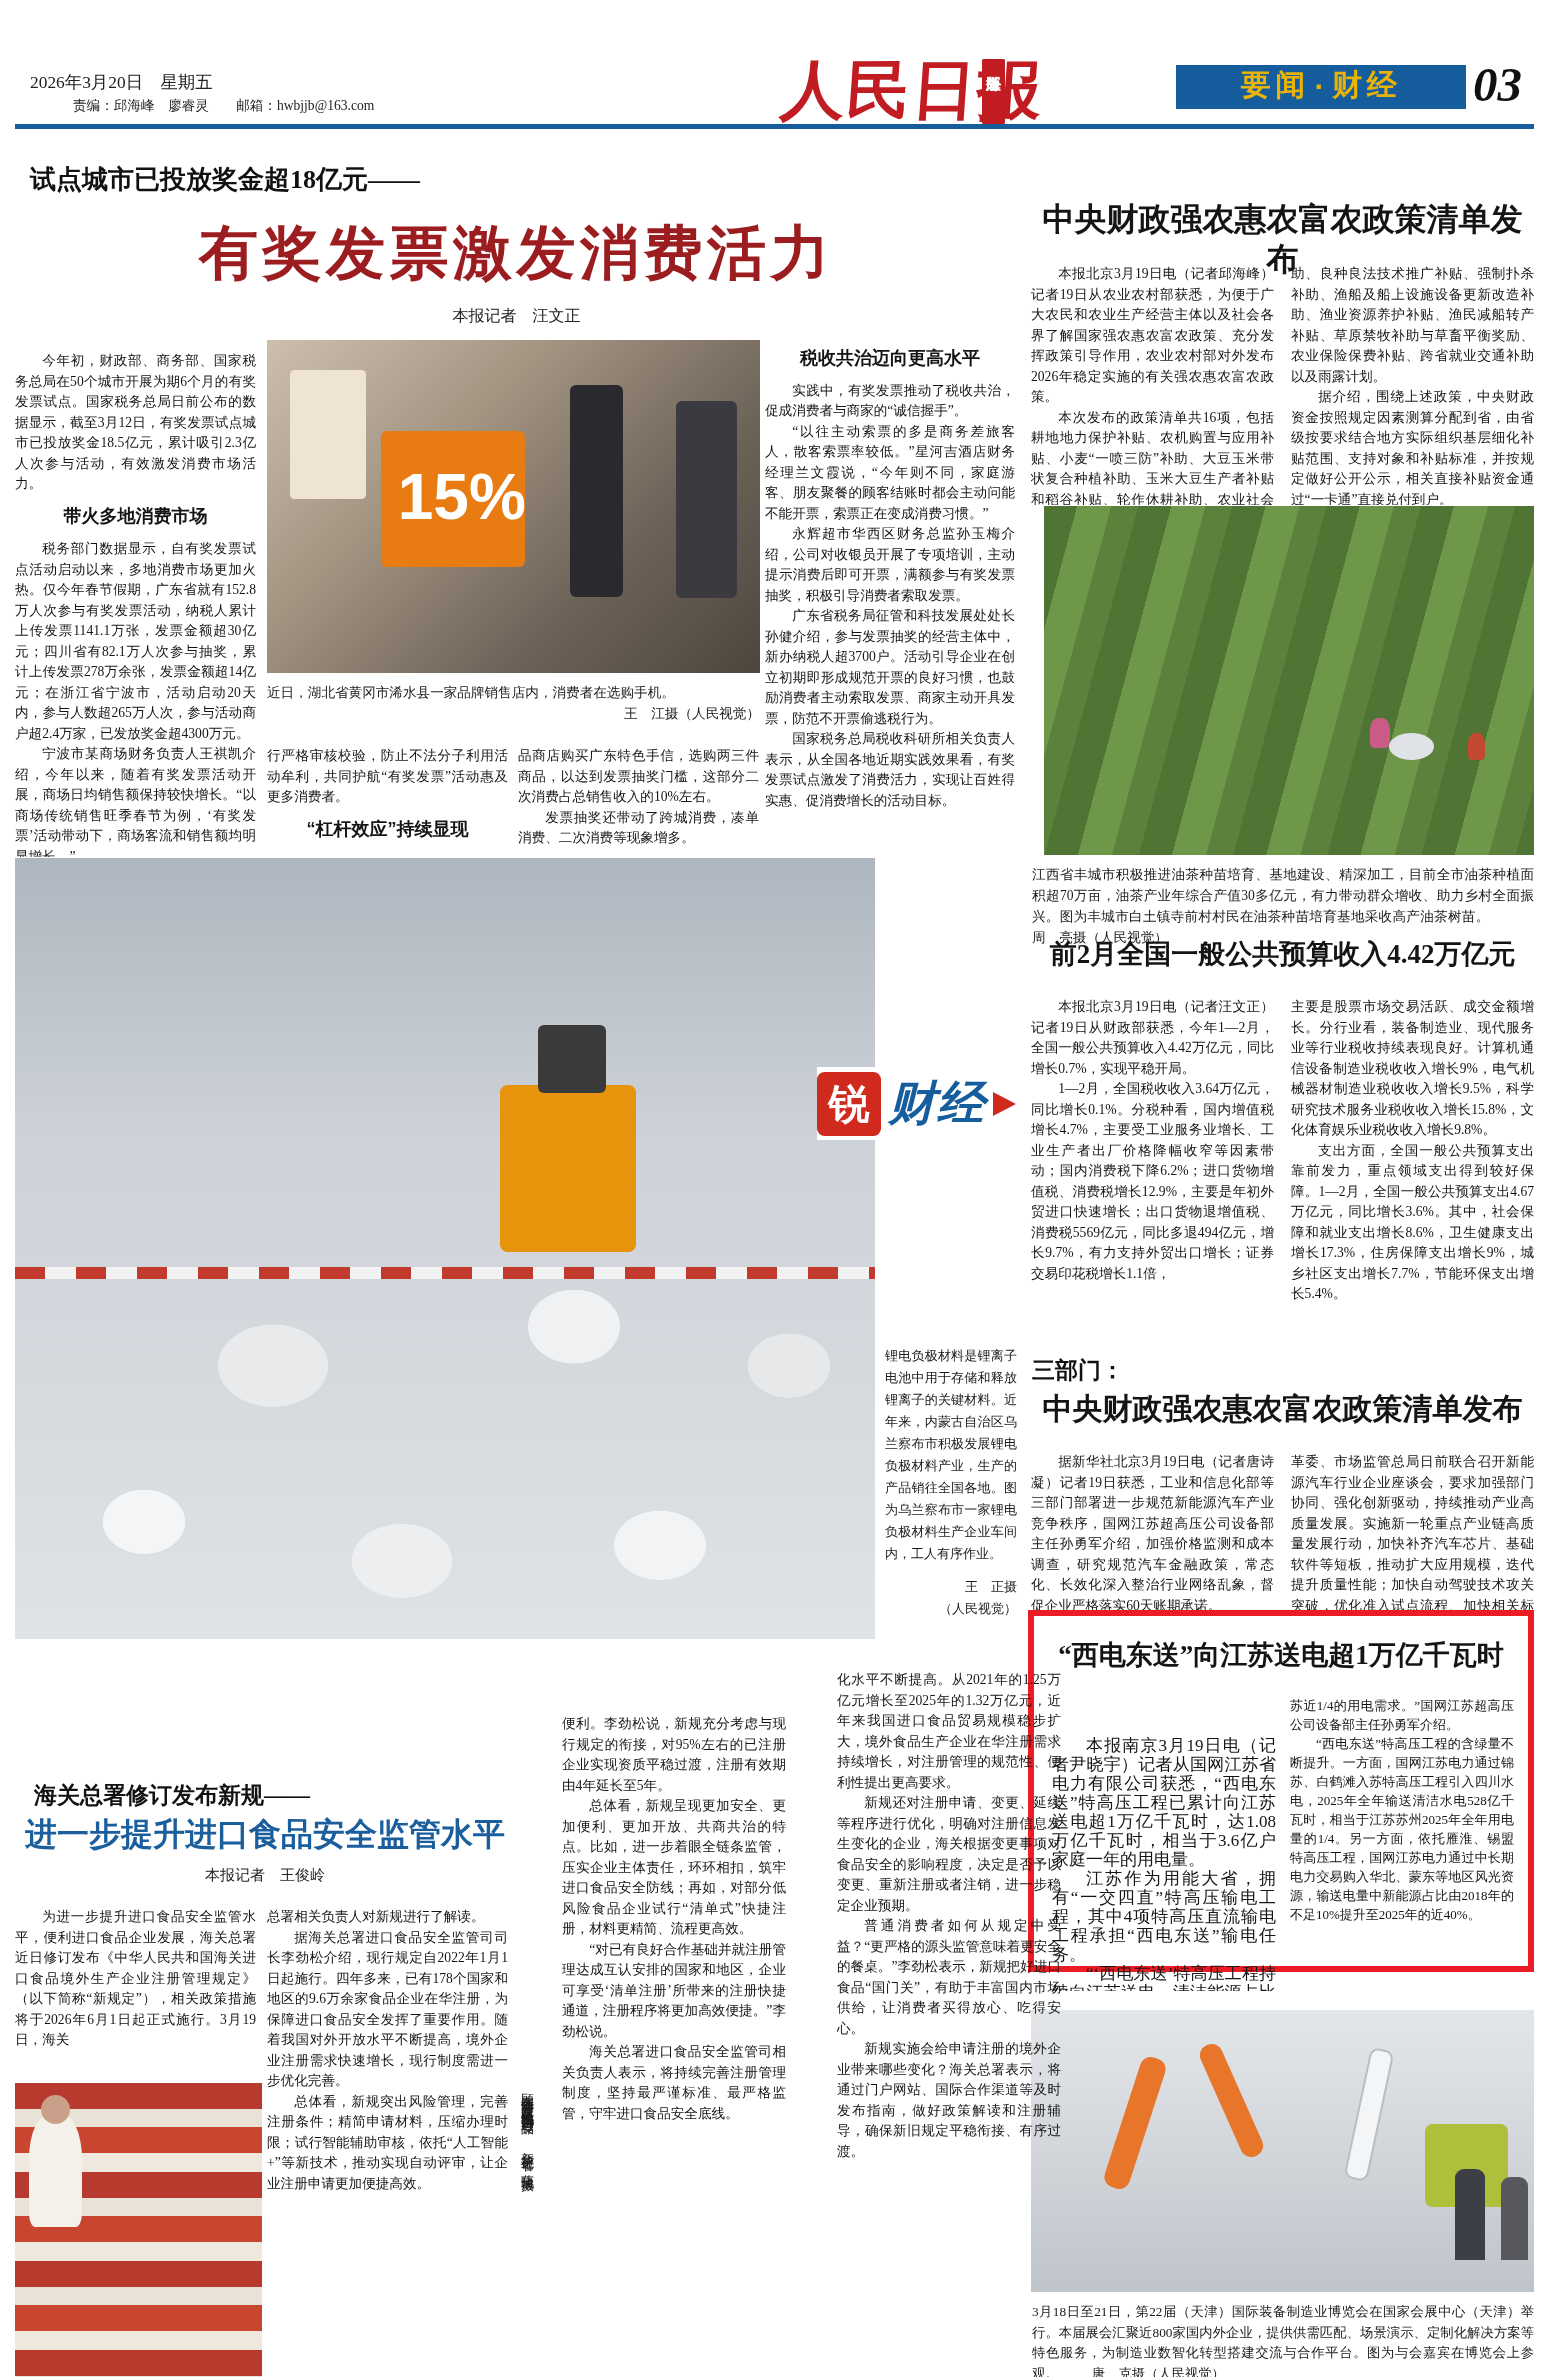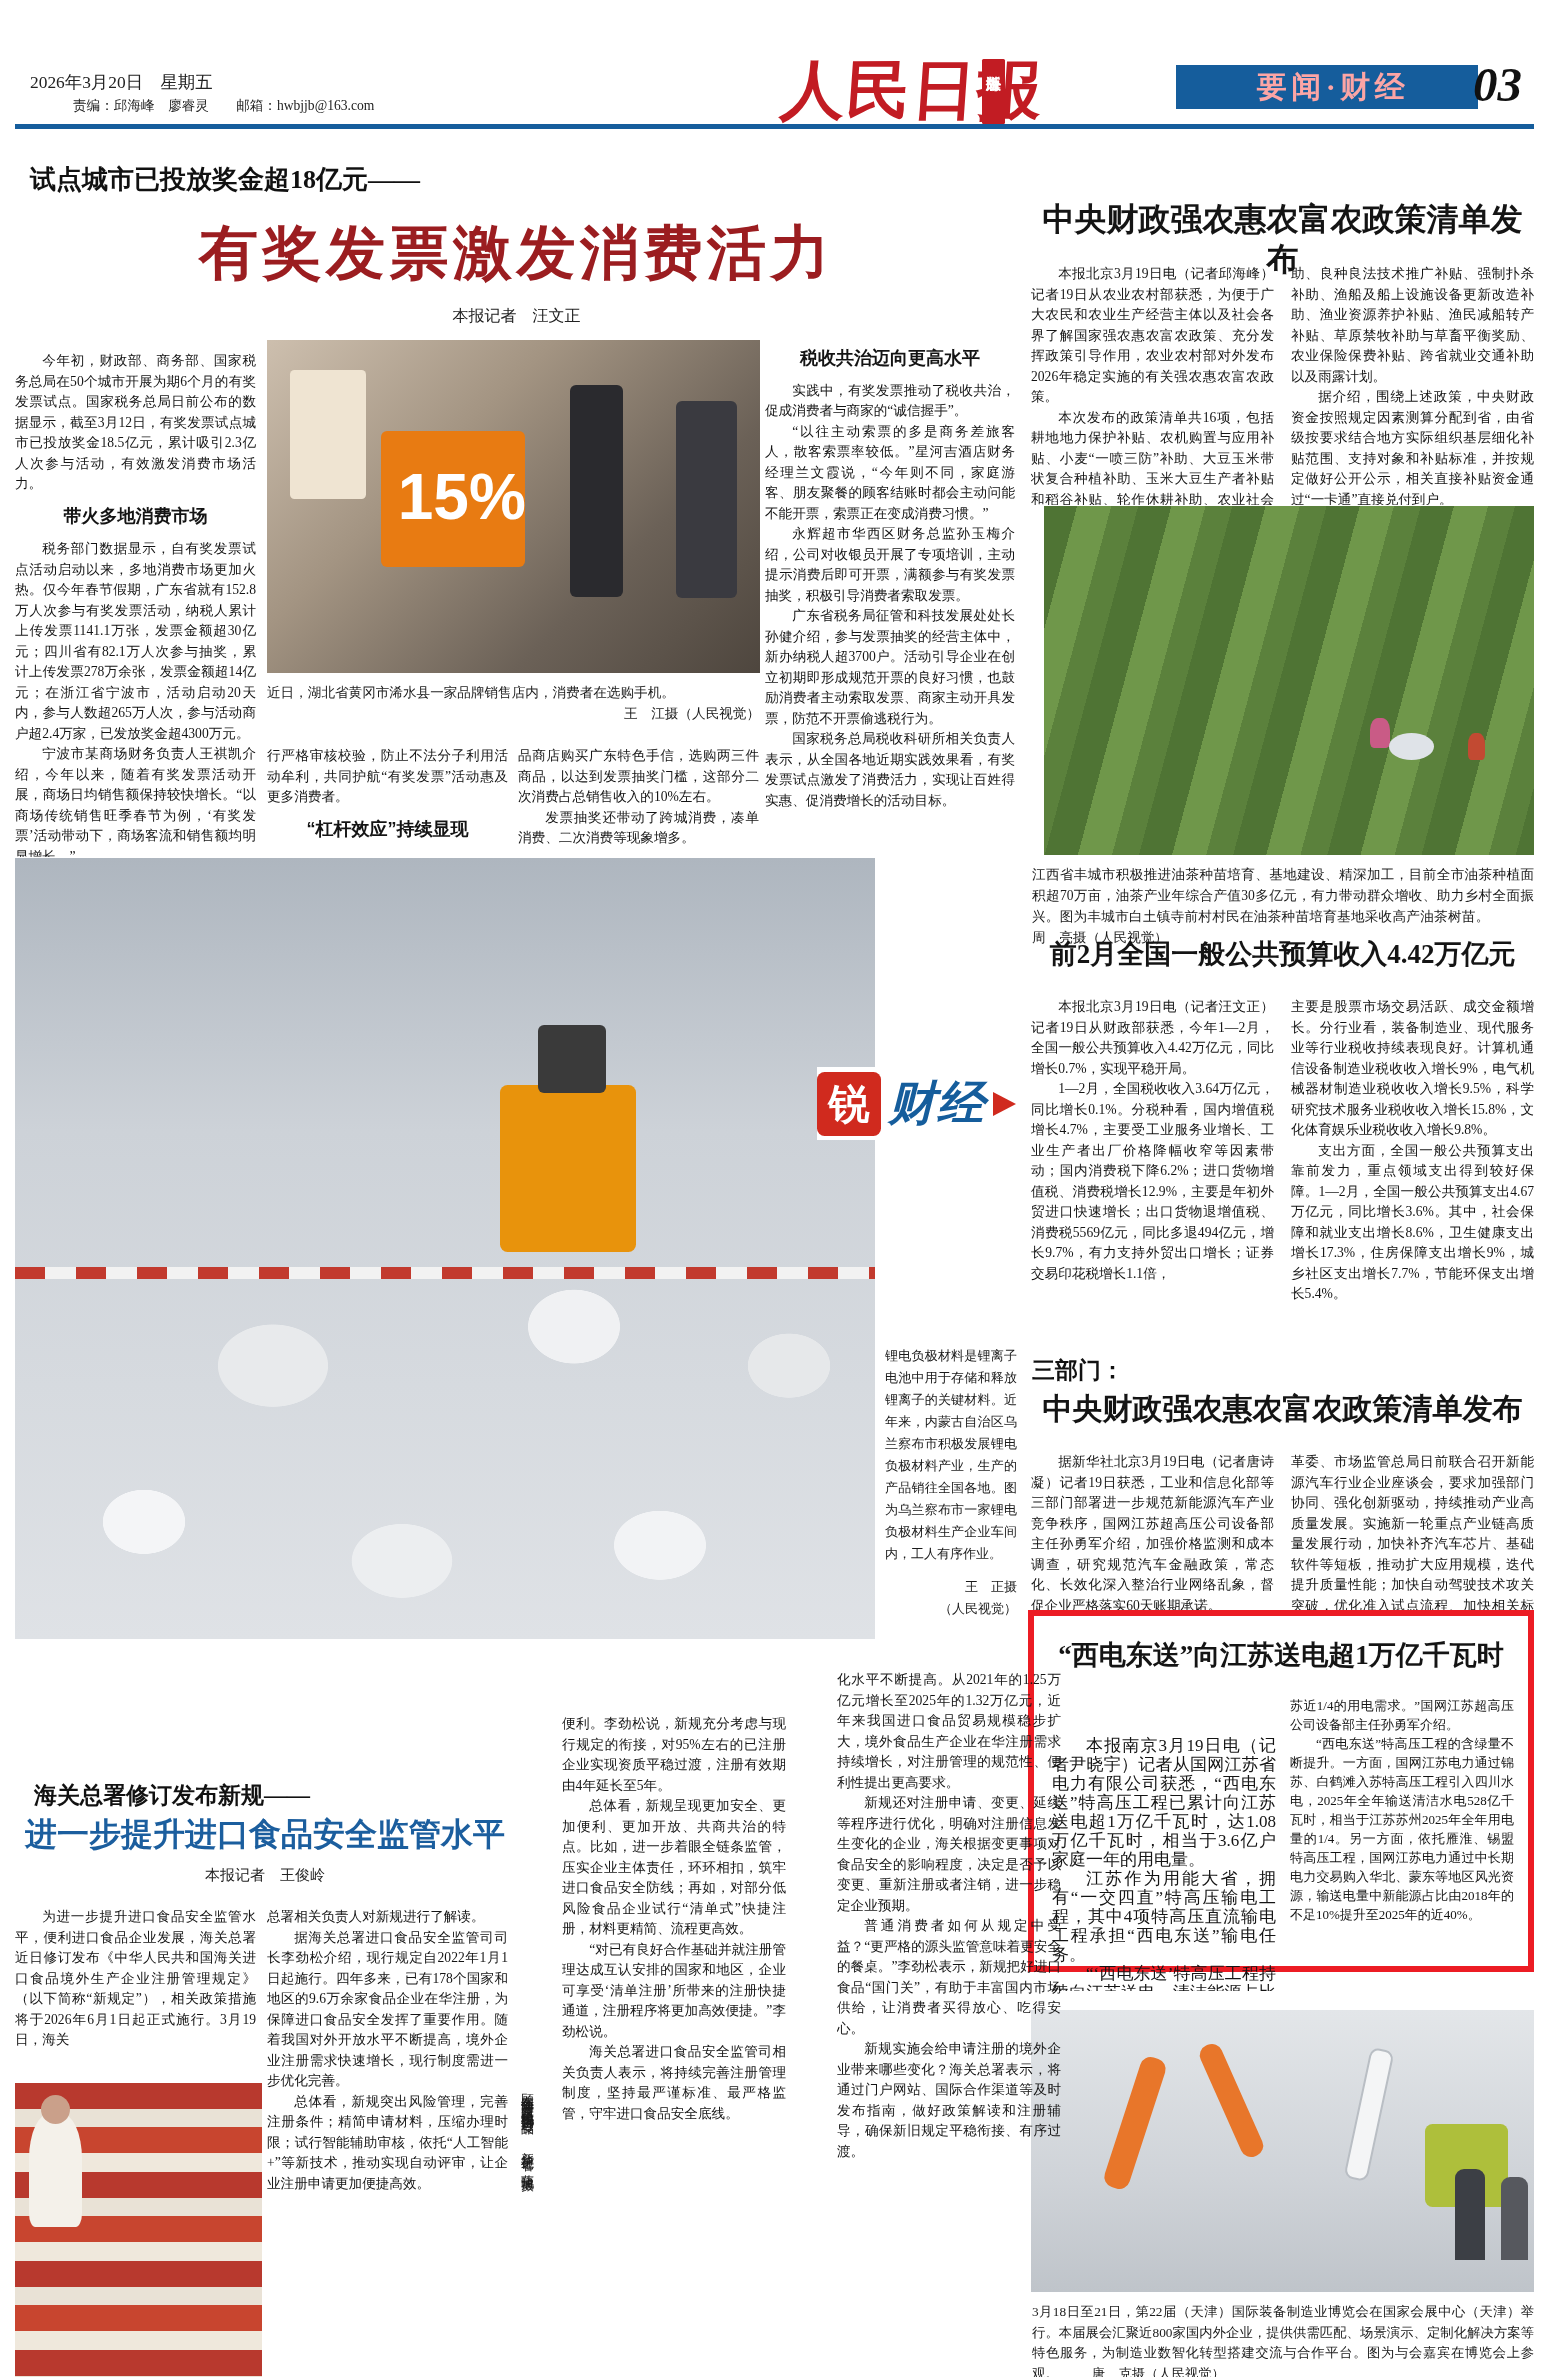--- a/index.html
+++ b/index.html
@@ -6,22 +6,22 @@
   #page{position:relative;width:1549px;height:2377px;background:#ffffff;overflow:hidden;
         font-family:"Liberation Serif",serif;color:#141414;}
   .abs{position:absolute;}
   
   .dateline{font-size:17.4px;color:#222;}
   .editors{font-size:13.6px;color:#222;margin-left:43px;}
   .masthead{font-size:64px;font-weight:bold;color:#c21c23;transform:skew(-4deg);letter-spacing:1.5px;
             font-family:"Liberation Serif",serif;}
   .edbox{background:#c21c23;color:#fff;writing-mode:vertical-rl;font-size:15px;font-weight:bold;
          padding:4.5px 3px;line-height:1.1;border-radius:1.5px;}
-  .secbox{background:#155d9c;color:#fca5a5;font-weight:bold;font-size:30px;text-align:center;
-          line-height:44px;letter-spacing:4.5px;font-family:Liberation Serif, serif;padding-left:12px;}
+  .secbox{background:#155d9c;color:#eab308;font-weight:bold;font-size:30px;text-align:center;
+          line-height:44px;letter-spacing:4.5px;font-family:Liberation Mono, monospace;}
   .pageno{font-size:49px;font-weight:bold;font-style:italic;color:#111;}
   .bluerule{background:#155d9c;height:5.3px;}
   
   .col{font-size:13.6px;line-height:20.5px;text-align:justify;overflow:hidden;}
   .col p{margin:0;text-indent:2em;}
   .col p.ni{text-indent:0;}
   .subhead{font-family:"Liberation Sans",sans-serif;font-weight:bold;text-align:center;
            font-size:18px;margin:10.6px 0;text-indent:0;line-height:1.3;}
   .kicker{font-family:Liberation Serif, serif;font-weight:bold;font-size:24px;color:#111;text-align:right;}
   .hl{font-weight:bold;text-align:center;line-height:1.25;}

